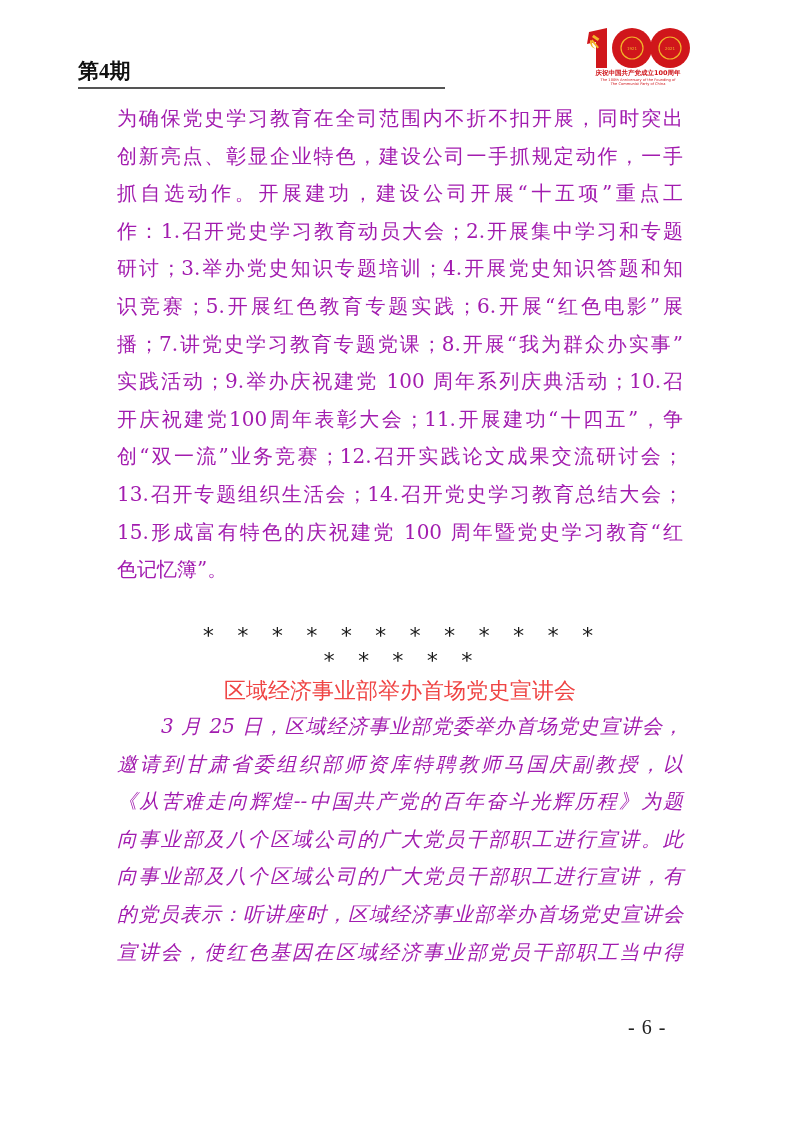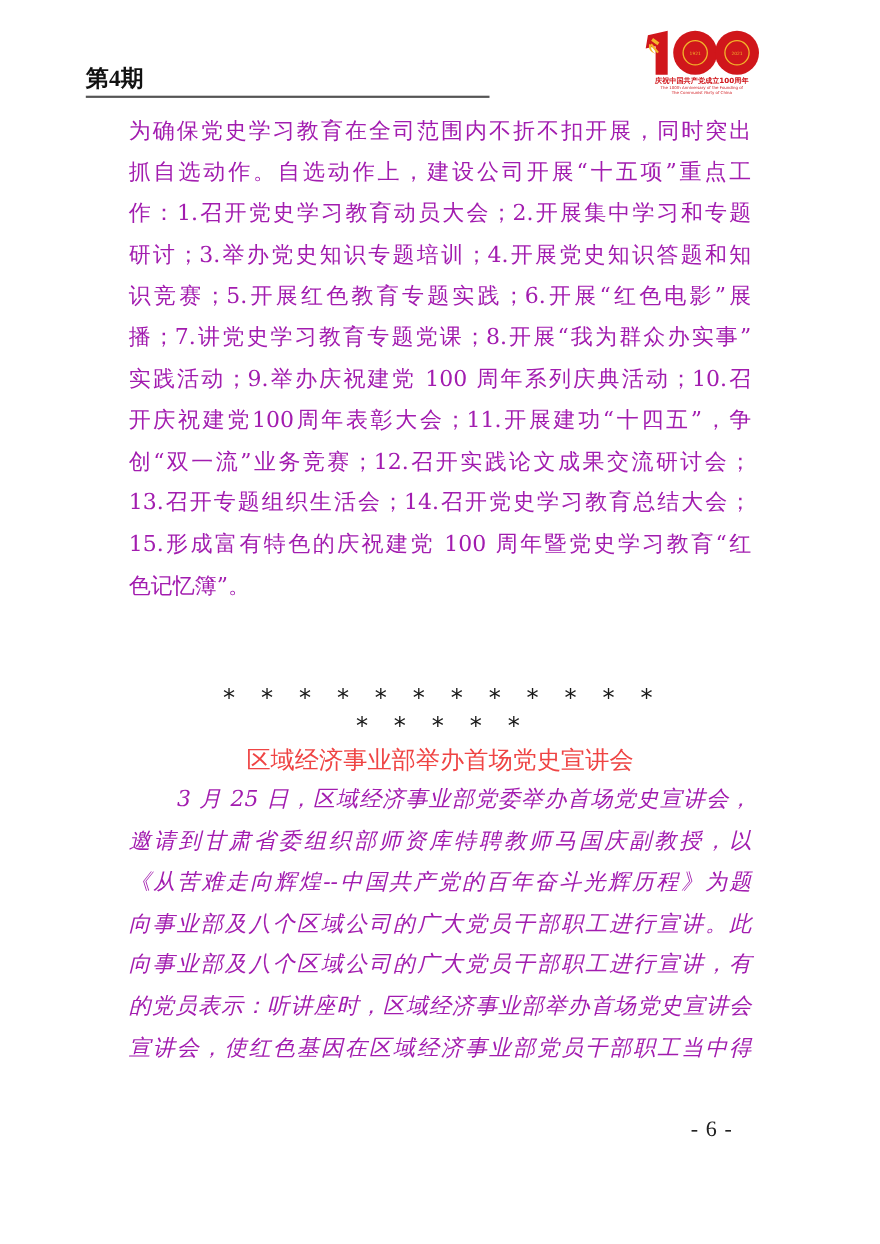--- a/index.html
+++ b/index.html
@@ -179,21 +179,22 @@
     </svg>
     <div class="logo-caption">庆祝中国共产党成立100周年</div>
     <div class="logo-caption-en">
       <div>The 100th Anniversary of the Founding of</div>
       <div>The Communist Party of China</div>
     </div>
   </div>
 
   <div class="content">
     <div class="line">为确保党史学习教育在全司范围内不折不扣开展，同时突出</div>
-    <div class="line">抓自选动作。自选动作上，建设公司开展“十五项”重点工</div>
+    <div class="line">创新亮点、彰显企业特色，建设公司一手抓规定动作，一手</div>
+    <div class="line">抓自选动作。开展建功，建设公司开展“十五项”重点工</div>
     <div class="line">作：1.召开党史学习教育动员大会；2.开展集中学习和专题</div>
     <div class="line">研讨；3.举办党史知识专题培训；4.开展党史知识答题和知</div>
     <div class="line">识竞赛；5.开展红色教育专题实践；6.开展“红色电影”展</div>
     <div class="line">播；7.讲党史学习教育专题党课；8.开展“我为群众办实事”</div>
     <div class="line">实践活动；9.举办庆祝建党 100 周年系列庆典活动；10.召</div>
     <div class="line">开庆祝建党100周年表彰大会；11.开展建功“十四五”，争</div>
     <div class="line">创“双一流”业务竞赛；12.召开实践论文成果交流研讨会；</div>
     <div class="line">13.召开专题组织生活会；14.召开党史学习教育总结大会；</div>
     <div class="line">15.形成富有特色的庆祝建党 100 周年暨党史学习教育“红</div>
     <div class="line last">色记忆簿”。</div>

